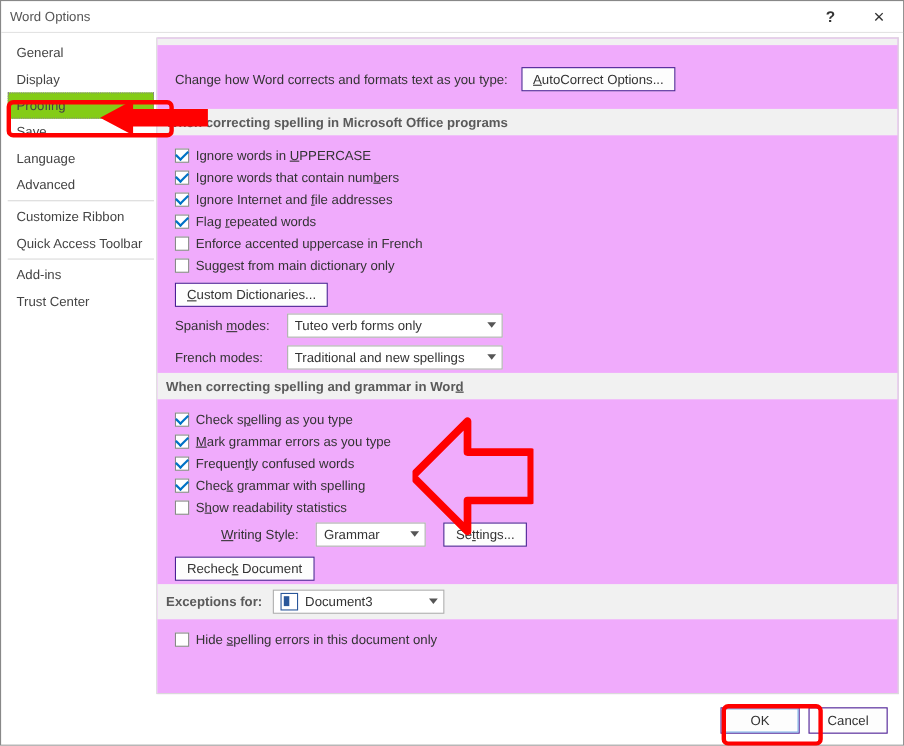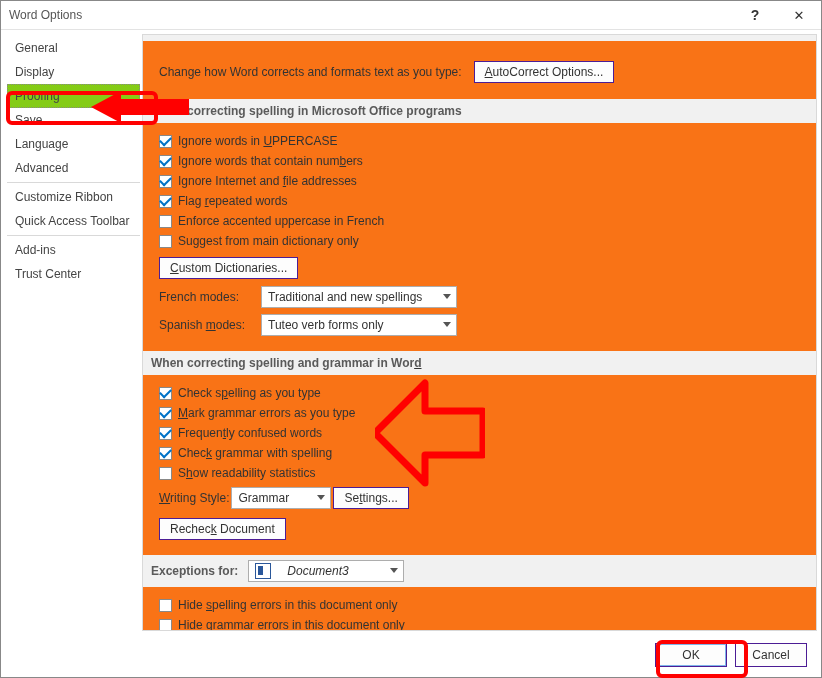--- a/index.html
+++ b/index.html
@@ -72,21 +72,21 @@
     border-left: none;
     position: relative;
   }
   .scroll-area {
     flex: 1;
     border: 1px solid #d9d9d9;
     border-left: none;
     overflow-y: scroll;
     overflow-x: hidden;
     padding: 0;
-    background: #f97316;
+    background: #f0abfc;
   }
   .section-intro {
     display: flex;
     align-items: center;
     gap: 12px;
     padding: 20px 16px 16px 16px;
   }
   .btn {
     border: 1px solid #4c1d95;
     background: #fdfdfd;
@@ -96,21 +96,21 @@
     color: #333;
   }
   .section-head {
     background: #f1f1f1;
     color: #5a5a5a;
     font-weight: 600;
     padding: 5px 8px;
     margin: 0 0 8px 0;
   }
   .opts {
-    padding: 0 0 12px 16px;
+    padding: 0 0 0 16px;
   }
   .row {
     display: flex;
     align-items: center;
     gap: 6px;
     padding: 3px 0;
   }
   .chk {
     width: 13px;
     height: 13px;
@@ -259,32 +259,32 @@
               <span class="chk"></span>
               <span class="lbl">Enforce accented uppercase in French</span>
             </div>
           <div class="row">
               <span class="chk"></span>
               <span class="lbl">Suggest from main dictionary only</span>
             </div>
           <div class="row" style="padding-top:6px;">
             <button class="btn"><span class="under">C</span>ustom Dictionaries...</button>
           </div>
+          <div class="row">
+            <span class="lbl" style="width:96px;">Spanish <span class="under">m</span>odes:</span>
+            <span class="select" style="min-width:170px;">
+                <span>Tuteo verb forms only</span>
+              </span>
+          </div>
           <div class="row" style="padding-top:4px;">
             <span class="lbl" style="width:96px;">French modes:</span>
             <span class="select" style="min-width:170px;">
                 <span>Traditional and new spellings</span>
               </span>
           </div>
-          <div class="row">
-            <span class="lbl" style="width:96px;">Spanish <span class="under">m</span>odes:</span>
-            <span class="select" style="min-width:170px;">
-                <span>Tuteo verb forms only</span>
-              </span>
-          </div>
         </div>
 
         <div class="section-head">When correcting spelling and grammar in Wor<span class="under">d</span></div>
         <div class="opts">
           <div class="row">
               <span class="chk checked"></span>
               <span class="lbl">Check s<span class="under">p</span>elling as you type</span>
             </div>
           <div class="row">
               <span class="chk checked"></span>
@@ -295,47 +295,43 @@
               <span class="lbl">Frequen<span class="under">t</span>ly confused words</span>
             </div>
           <div class="row">
               <span class="chk checked"></span>
               <span class="lbl">Chec<span class="under">k</span> grammar with spelling</span>
             </div>
           <div class="row">
               <span class="chk"></span>
               <span class="lbl">S<span class="under">h</span>ow readability statistics</span>
             </div>
-          <div class="row" style="padding-top:4px;gap:2px;">
+          <div class="row" style="padding-top:4px;gap:16px;margin-left:42px;">
             <span class="lbl"><span class="under">W</span>riting Style:</span>
             <span class="select" style="min-width:74px;">
                 <span>Grammar</span>
               </span>
             <button class="btn">Se<span class="under">t</span>tings...</button>
           </div>
           <div class="row" style="padding-top:6px;">
             <button class="btn">Rechec<span class="under">k</span> Document</button>
           </div>
         </div>
 
         <div class="section-head" style="display:flex;align-items:center;gap:10px;">
           <span>Exceptions for:</span>
           <span class="select" style="min-width:130px;background:#fff;font-weight:normal;color:#333;">
             <span class="doc-icon"></span>
-            <span style="margin-left:16px;font-style:italic;">Document3</span>
+            <span style="margin-left:6px;">Document3</span>
           </span>
         </div>
         <div class="opts" style="padding-bottom:20px;">
           <div class="row">
               <span class="chk"></span>
               <span class="lbl">Hide <span class="under">s</span>pelling errors in this document only</span>
-            </div>
-          <div class="row">
-              <span class="chk"></span>
-              <span class="lbl">Hi<span class="under">d</span>e grammar errors in this document only</span>
             </div>
         </div>
 
       </div>
     </div>
   </div>
 
   <div class="footer">
     <button class="btn ok-btn">OK</button>
     <button class="btn">Cancel</button>

